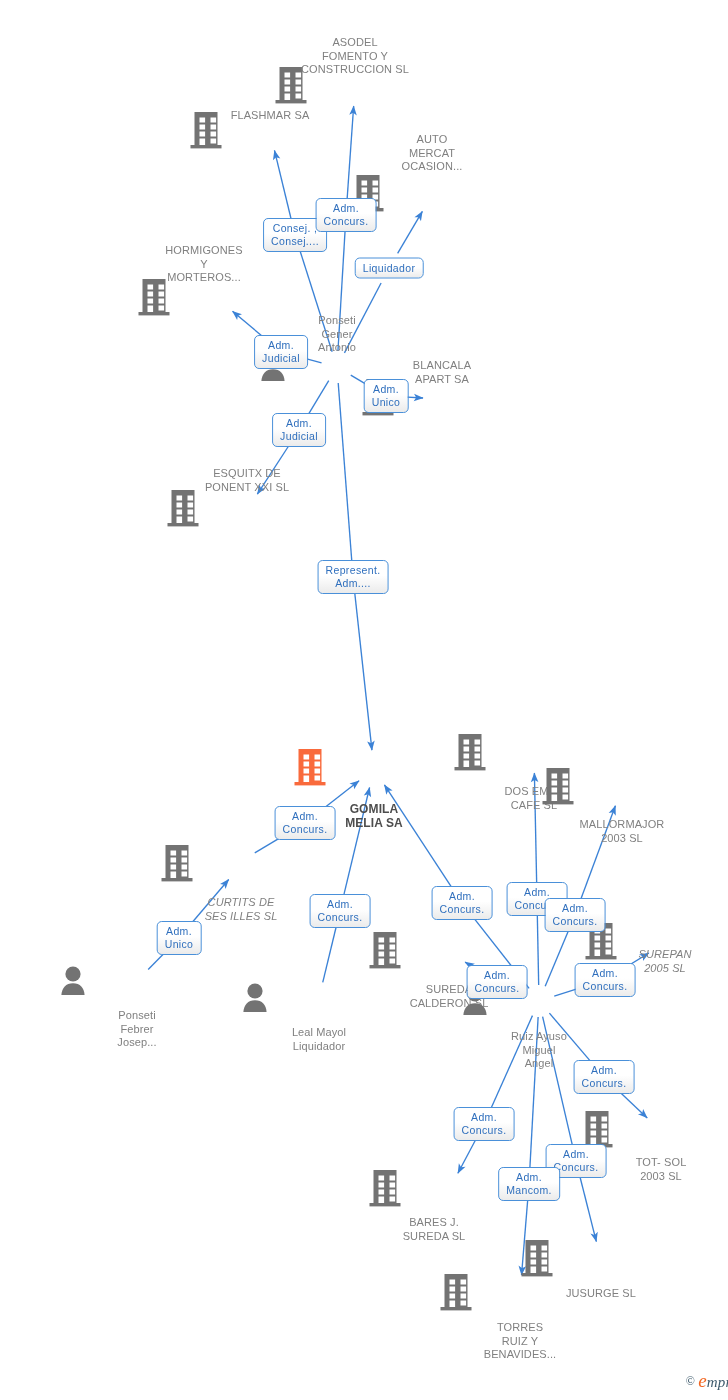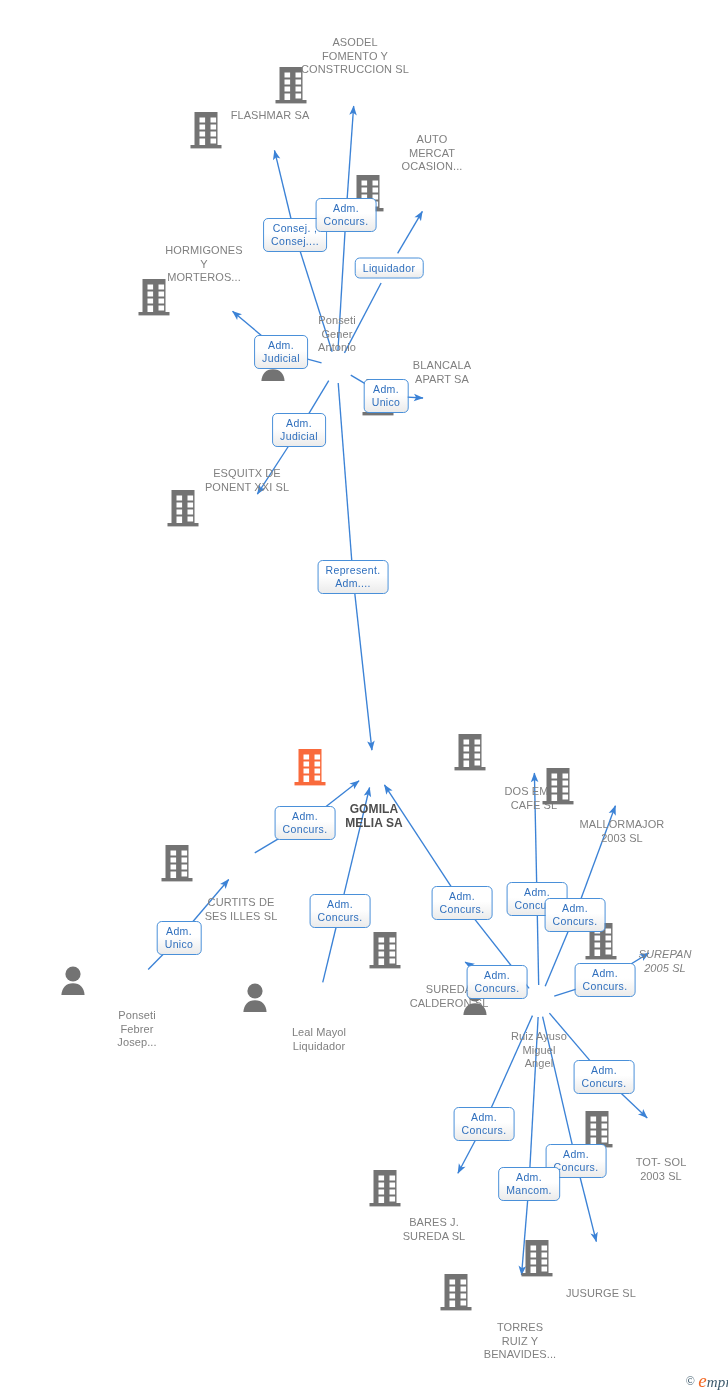--- a/index.html
+++ b/index.html
@@ -300,21 +300,21 @@
             <rect x="9.5" y="14.5" width="5.6" height="5" fill="#fff"></rect>
             <rect x="20.5" y="14.5" width="5.6" height="5" fill="#fff"></rect>
             <rect x="9.5" y="21.5" width="5.6" height="5" fill="#fff"></rect>
             <rect x="20.5" y="21.5" width="5.6" height="5" fill="#fff"></rect>
             <rect x="20.5" y="28.5" width="5.6" height="5" fill="#fff"></rect>
             <rect x="9.5" y="28.5" width="5.6" height="6.5" fill="#fff"></rect>
             <rect x="0.5" y="35" width="31" height="3.4" fill="#737373"></rect>
           </svg>
         </span>
       </div>
-      <div class="node" style="left: 205px; top: 895px;">
+      <div class="node" style="left: 205px; top: 895px; font-style: italic;">
         <span class="nlabel">CURTITS DE
 SES ILLES SL</span>
       </div>
       <div class="node" style="left: 413px; top: 930px;">
         <span class="glyph">
           <svg class="bld" viewBox="0 0 34 40">
             <rect x="4.5" y="2" width="23" height="33" fill="#737373"></rect>
             <rect x="9.5" y="7.5" width="5.6" height="5" fill="#fff"></rect>
             <rect x="20.5" y="7.5" width="5.6" height="5" fill="#fff"></rect>
             <rect x="9.5" y="14.5" width="5.6" height="5" fill="#fff"></rect>

